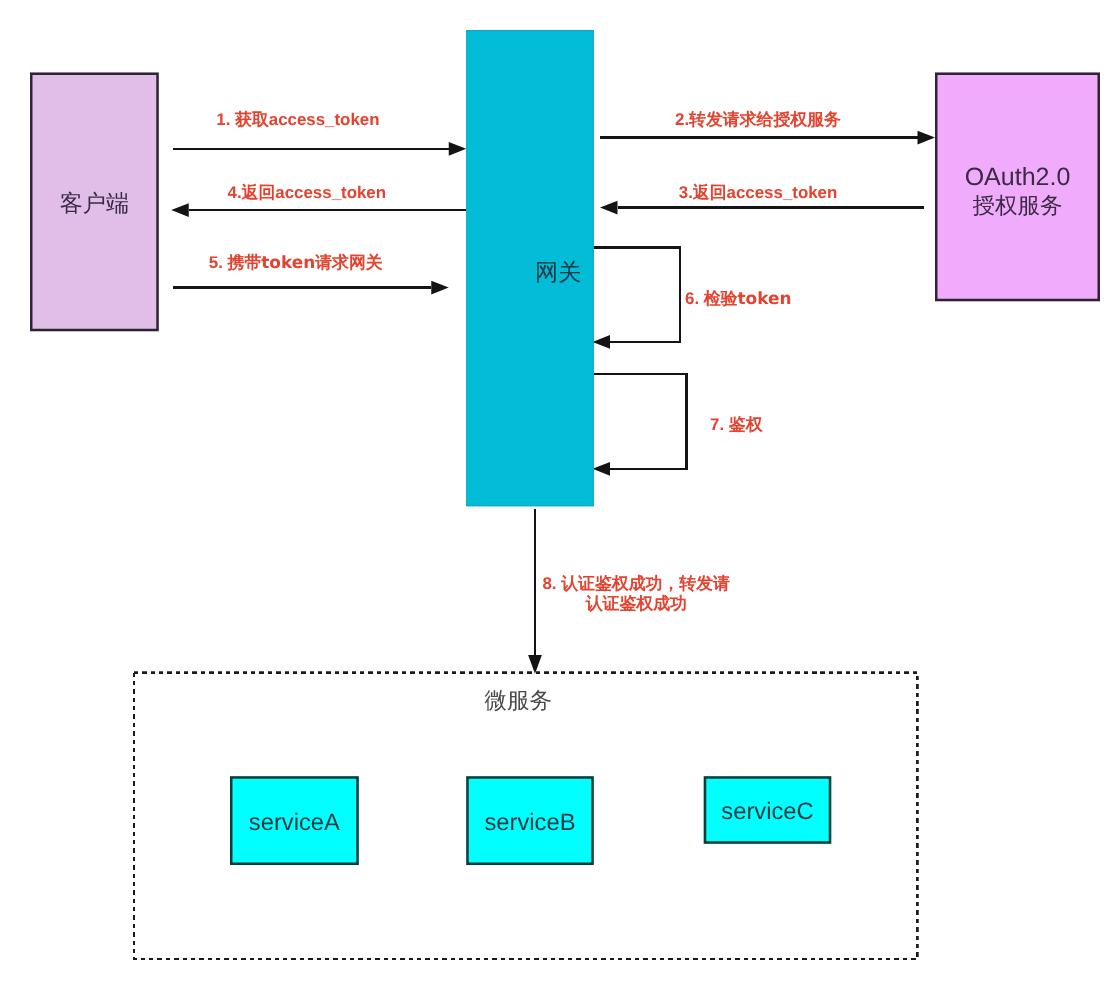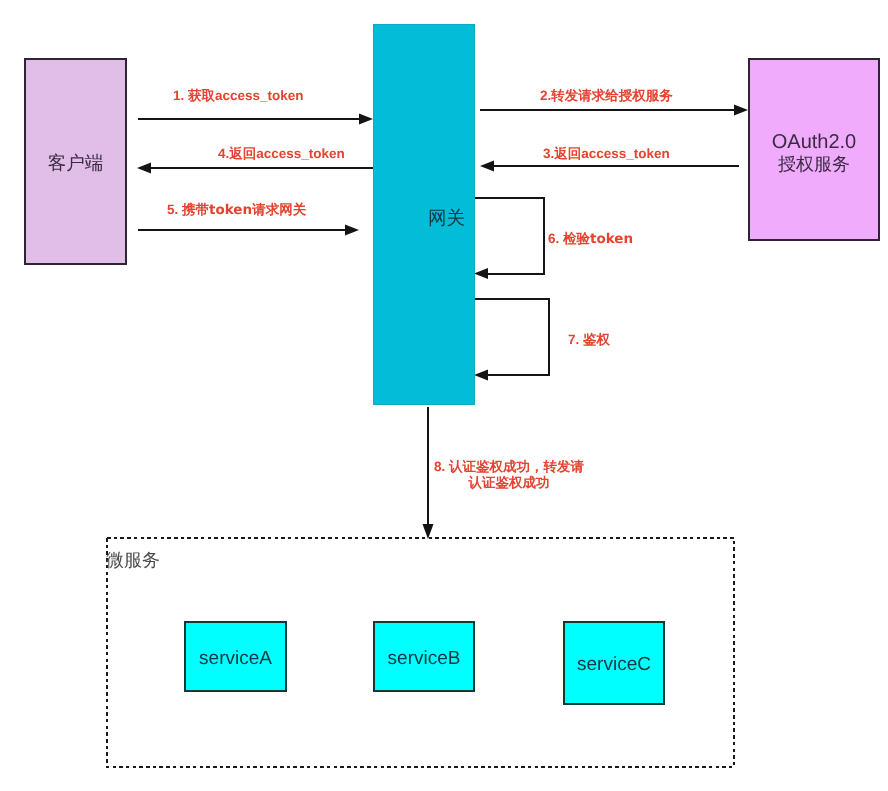--- a/index.html
+++ b/index.html
@@ -69,50 +69,51 @@
   #node-serviceA .node-label,
   #node-serviceB .node-label,
   #node-serviceC .node-label { top: 2px; }
   #group-microservices {
     position: absolute;
     left: 106px; top: 537px; width: 629px; height: 231px;
   }
   #label-microservices {
     position: absolute;
     left: 106px; top: 549px; width: 617px;
+    text-align: center;
     font-size: 18px; color: #4a4a4a;
   }
   #node-serviceA {
     left: 184px; top: 621px; width: 103px; height: 71px;
     background: #00ffff; border: 2px solid #0c3b36;
     color: #0d3a40; font-size: 19px;
   }
   #node-serviceB {
     left: 373px; top: 621px; width: 102px; height: 71px;
     background: #00ffff; border: 2px solid #0c3b36;
     color: #0d3a40; font-size: 19px;
   }
   #node-serviceC {
-    left: 563px; top: 621px; width: 102px; height: 84px;
+    left: 563px; top: 621px; width: 102px; height: 54px;
     background: #00ffff; border: 2px solid #0c3b36;
     color: #0d3a40; font-size: 19px;
   }
   #watermark {
     position: absolute;
     left: 705px; top: 747px;
     color: #b0b0b0; font-size: 18px;
     white-space: nowrap;
   }
 
   
   .mono-word { font-family: "DejaVu Sans", sans-serif; }
   #lbl-1 { left: 173px; top: 88px; }
   #lbl-2 { left: 540px; top: 88px; }
   #lbl-3 { left: 543px; top: 146px; }
-  #lbl-4 { left: 182px; top: 146px; margin-left: 36px; }
+  #lbl-4 { left: 182px; top: 146px; }
   #lbl-5 { left: 167px; top: 202px; }
   #lbl-6 { left: 548px; top: 231px; }
   #lbl-7 { left: 568px; top: 332px; }
   #lbl-8 { left: 430px; top: 459px; width: 158px; text-align: center; white-space: normal; }
 </style>
 </head>
 <body>
 
 <div id="canvas">
 

